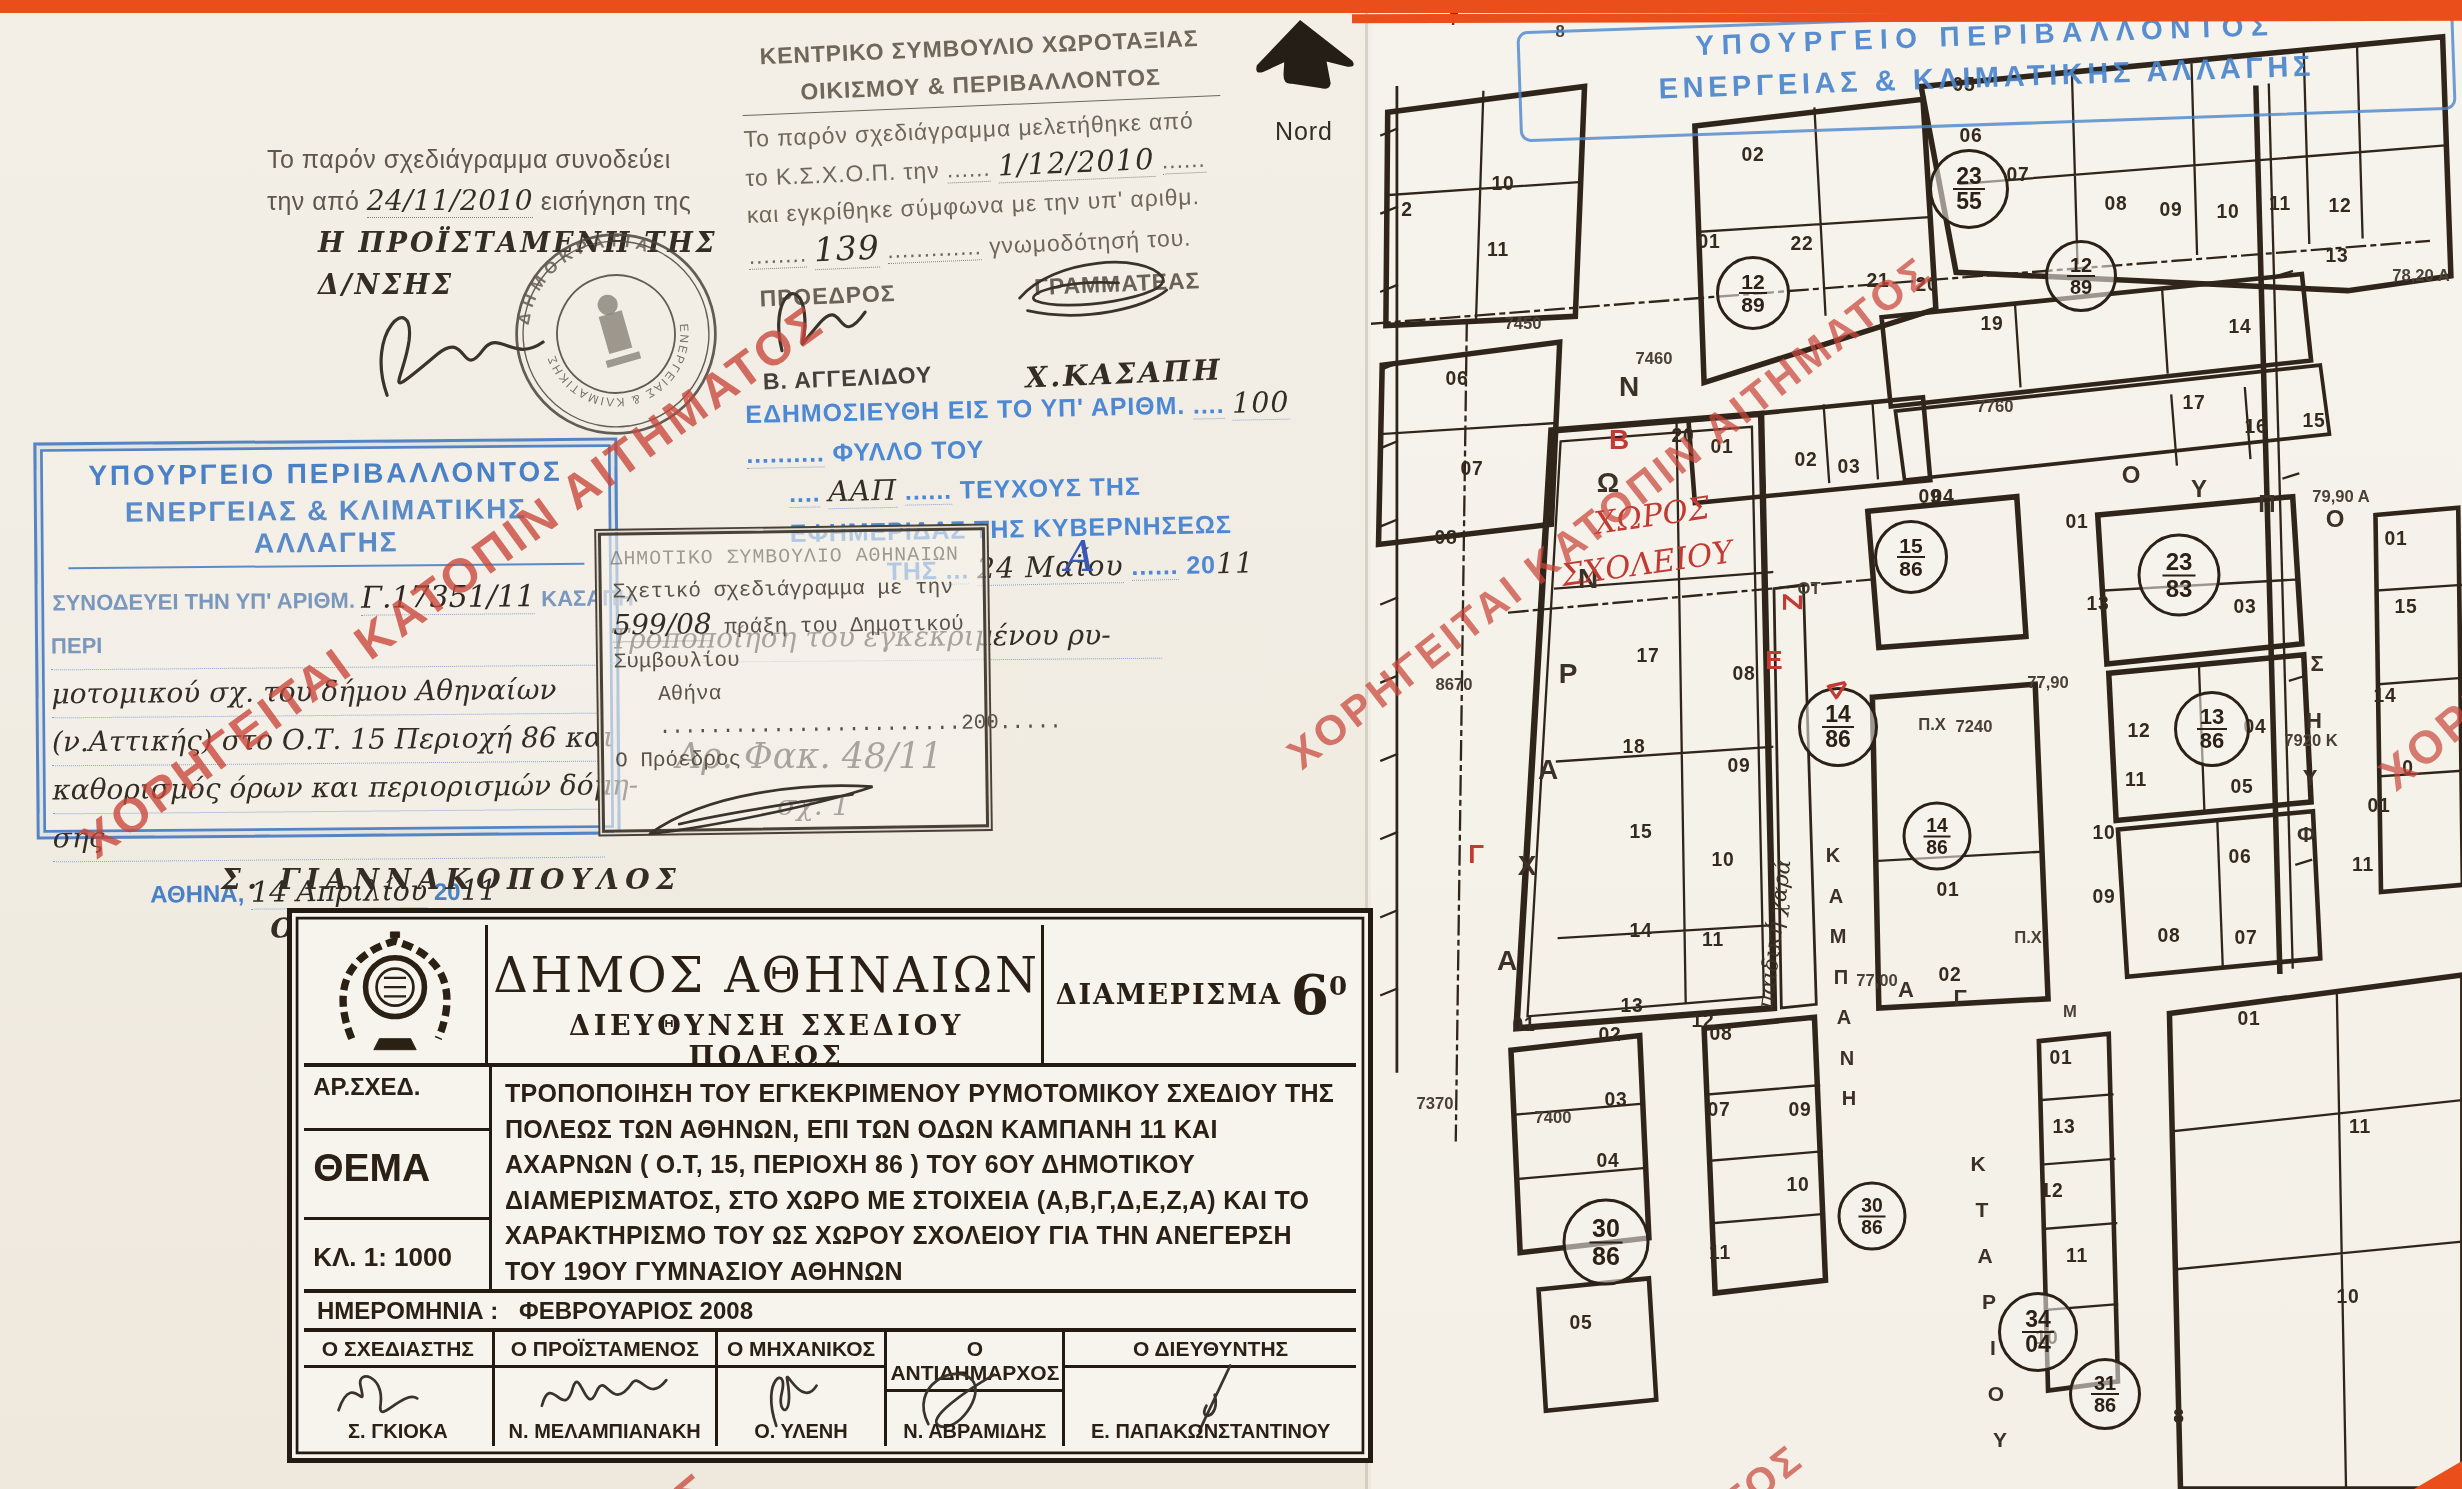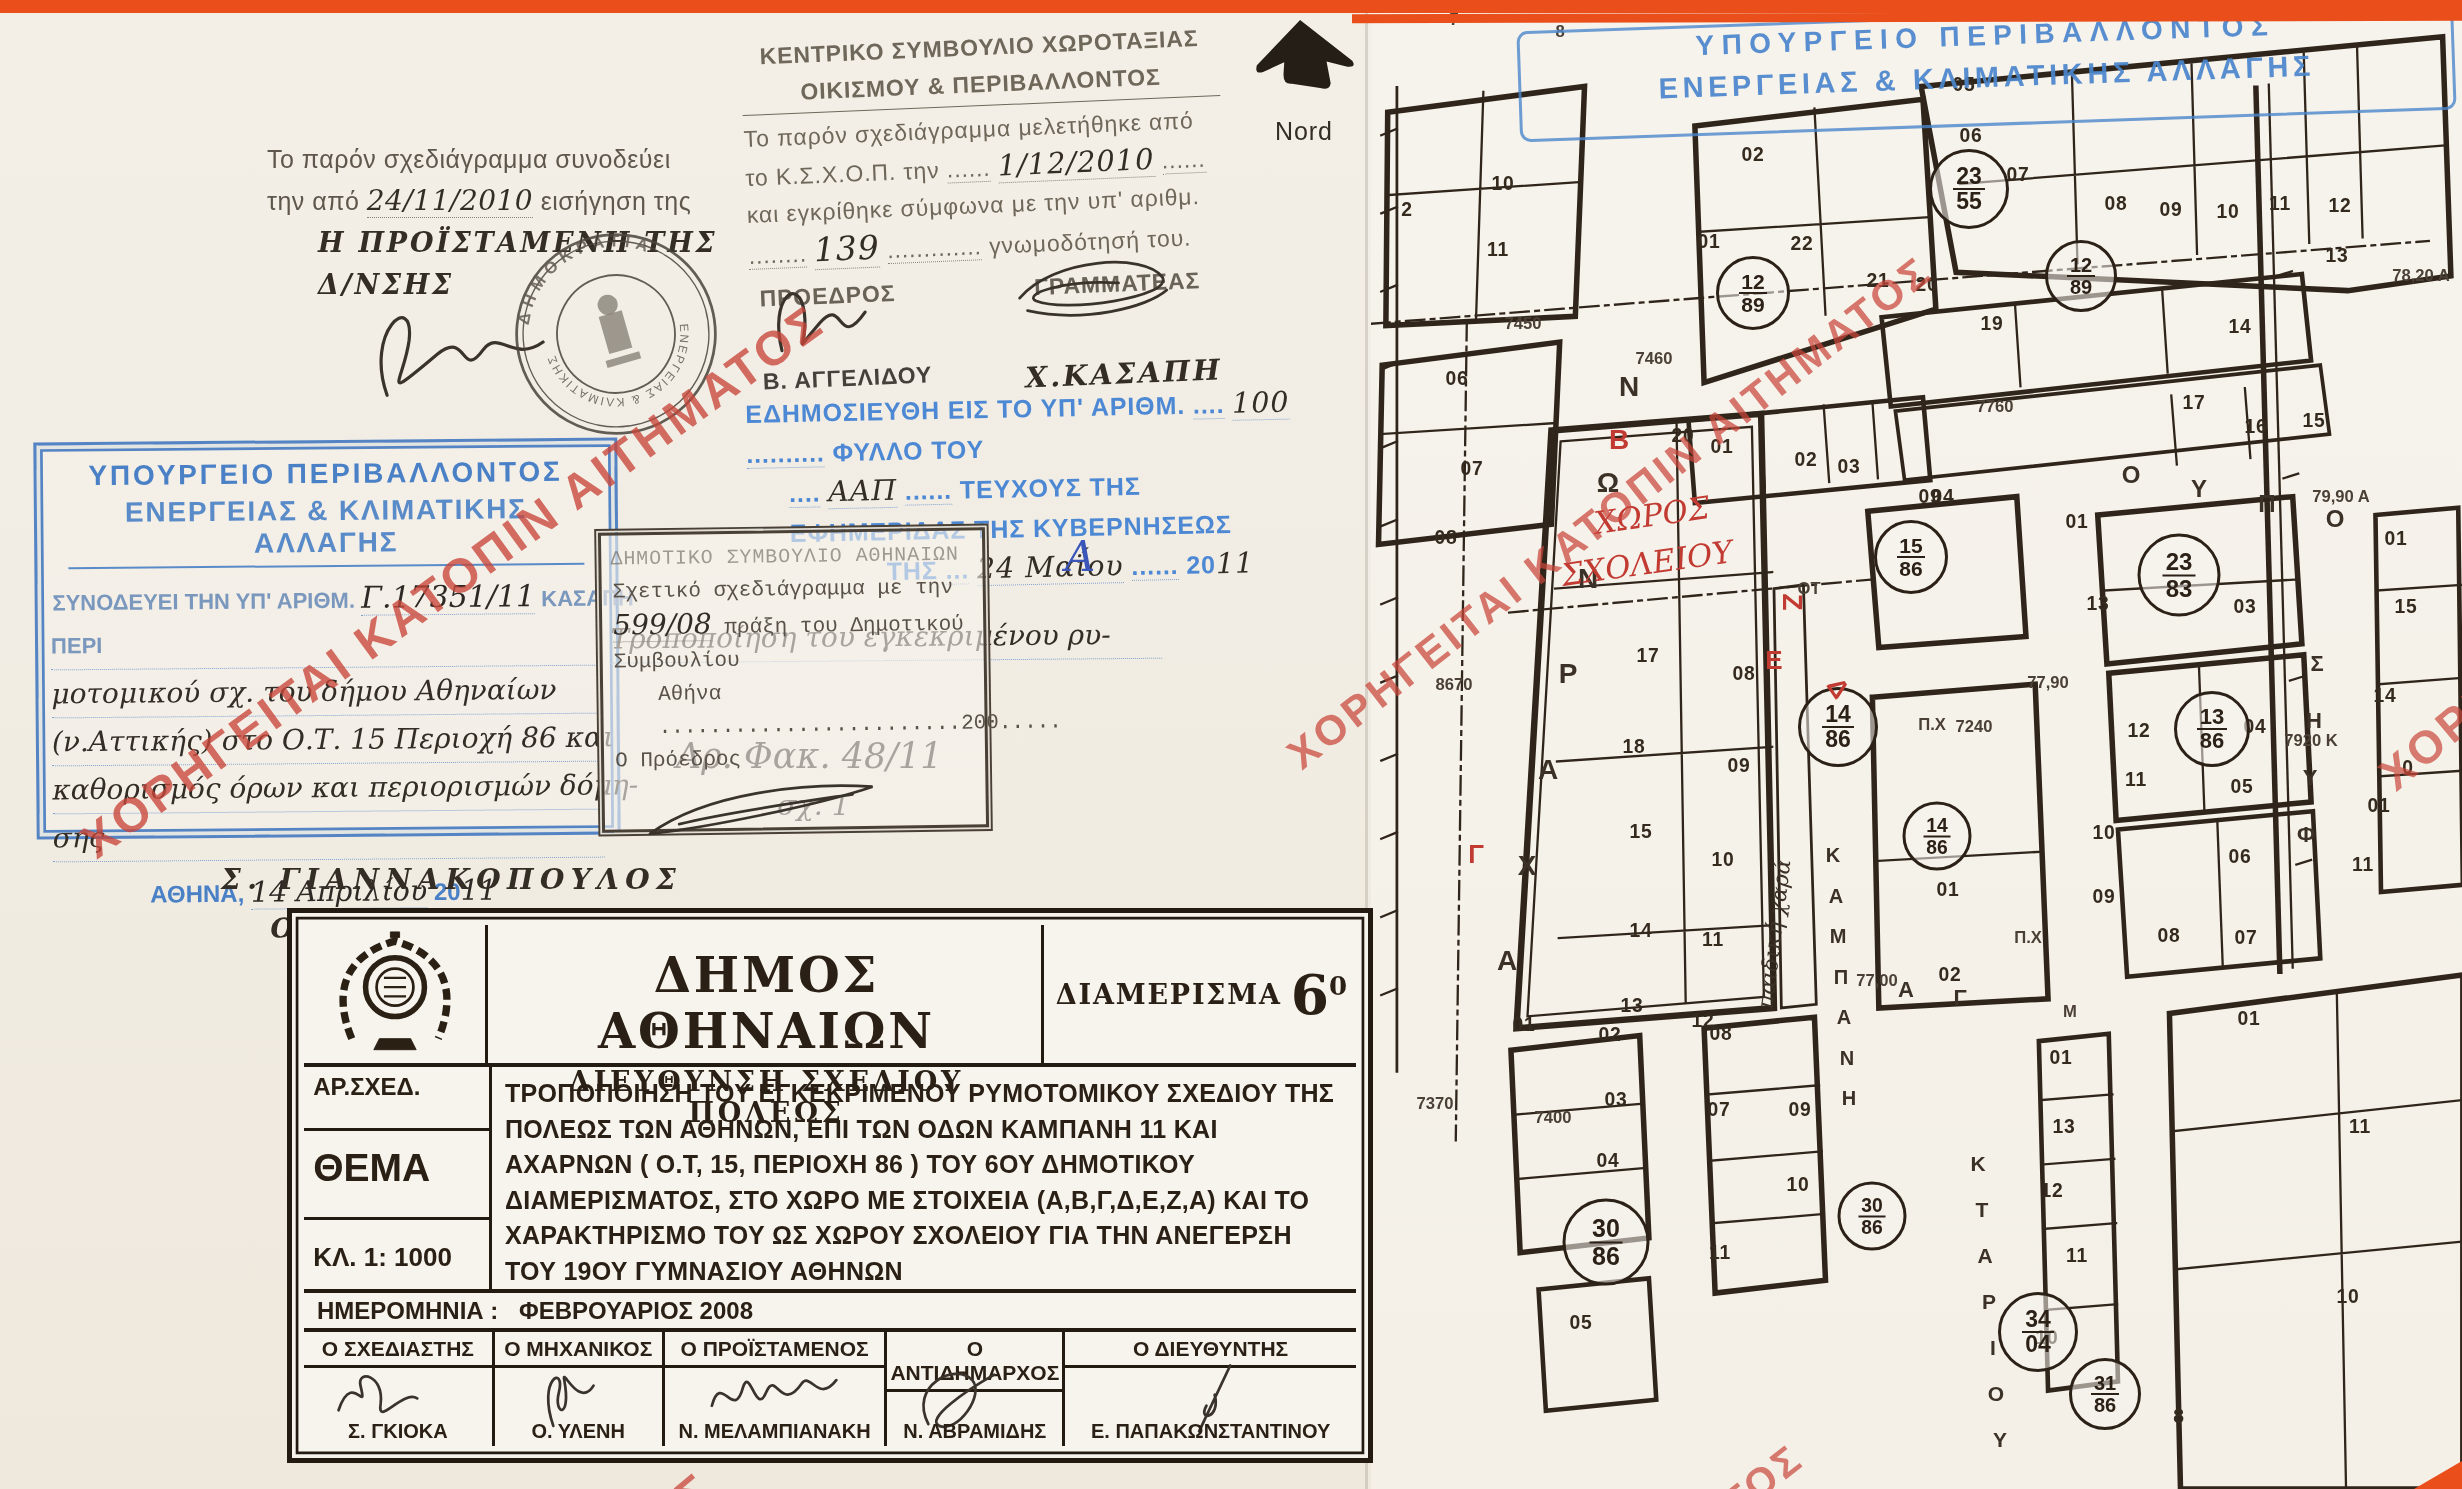--- a/index.html
+++ b/index.html
@@ -72,21 +72,21 @@
   .nord{left:1244px;top:18.4px;width:120px;text-align:center;z-index:5}
   .nord .nlabel{font-size:25px;color:#332d26;letter-spacing:0.9px;margin-top:17px}
 
   
   .tb{left:287px;top:908px;width:1076px;height:545px;border:5.5px solid #231b12;
       box-shadow:inset 0 0 0 3.7px #f6f3ec,inset 0 0 0 6.4px #231b12;background:#f7f4ed;z-index:5}
   .tb *{box-sizing:border-box}
   .tb .cell{position:absolute;border-color:#231b12 !important}
   .tb-emblem{left:12px;top:12px;width:184px;height:138px;border-right:3.7px solid;display:flex;align-items:center;justify-content:center}
   .tb-org{left:200px;top:12px;width:552px;height:138px;border-right:3.7px solid;text-align:center}
-  .tb-org .org{font-family:"DejaVu Serif",serif;font-weight:bold;font-size:48px;letter-spacing:2.8px;color:#2b2015;margin-top:22px}
+  .tb-org .org{font-family:"DejaVu Serif",serif;font-weight:normal;font-size:48px;letter-spacing:2.8px;color:#2b2015;margin-top:22px}
   .tb-org .dept{font-family:"DejaVu Serif",serif;font-weight:bold;font-size:27px;letter-spacing:3.7px;color:#2b2015;margin-top:7.4px}
   .tb-district{left:755px;top:12px;width:309px;height:138px;display:flex;align-items:center;justify-content:center;gap:9.2px}
   .tb-district .dl{font-family:"DejaVu Serif",serif;font-weight:bold;font-size:27px;letter-spacing:1.8px;color:#2b2015}
   .tb-district .dv{font-family:"DejaVu Serif",serif;font-weight:bold;font-size:55px;color:#2b2015;line-height:1}
   .tb-district sup{font-size:26px}
   .tb-mid{left:12px;top:150px;width:1052px;height:226px;border-top:4.6px solid}
   .tb-lcol{position:absolute;left:0;top:0;width:188px;height:226px;border-right:3.7px solid #231b12}
   .tb-lcol .lc{position:absolute;left:0;width:188px;padding:5.5px 9.2px;font-weight:bold;color:#2b2015}
   .lc1{top:0;height:64px;border-bottom:3.7px solid #231b12;font-size:24px}
   .lc2{top:52px;height:101px;border-bottom:3.7px solid #231b12;font-size:39px;display:flex;align-items:center}
@@ -577,33 +577,33 @@
       <span>ΦΕΒΡΟΥΑΡΙΟΣ 2008</span>
     </div>
     <div class="cell tb-sigs">
         <div class="sigcol" style="width: 191px;">
           <span class="role">Ο ΣΧΕΔΙΑΣΤΗΣ</span>
           <svg width="138" height="75" viewBox="0 0 150 82">
             <path d="M10,55 C25,10 42,62 34,28 C30,10 60,16 56,48 C52,74 80,32 96,42" stroke="#3a332b" stroke-width="3" fill="none" stroke-linecap="round"></path>
           </svg>
           <span class="nm">Σ. ΓΚΙΟΚΑ</span>
         </div>
+        <div class="sigcol" style="width: 223px;">
+          <span class="role">Ο ΠΡΟΪΣΤΑΜΕΝΟΣ</span>
+          <svg width="138" height="75" viewBox="0 0 150 82">
+            <path d="M6,50 C16,12 30,68 40,30 C48,6 54,64 66,34 C76,12 82,58 104,26 C114,12 122,48 142,22" stroke="#3a332b" stroke-width="3" fill="none" stroke-linecap="round"></path>
+          </svg>
+          <span class="nm">Ν. ΜΕΛΑΜΠΙΑΝΑΚΗ</span>
+        </div>
         <div class="sigcol" style="width: 170px;">
           <span class="role">Ο ΜΗΧΑΝΙΚΟΣ</span>
           <svg width="138" height="75" viewBox="0 0 150 82">
             <path d="M48,72 C30,20 62,4 54,36 C48,60 68,66 60,22 C57,6 76,54 92,28" stroke="#3a332b" stroke-width="3" fill="none" stroke-linecap="round"></path>
           </svg>
           <span class="nm">Ο. ΥΛΕΝΗ</span>
-        </div>
-        <div class="sigcol" style="width: 223px;">
-          <span class="role">Ο ΠΡΟΪΣΤΑΜΕΝΟΣ</span>
-          <svg width="138" height="75" viewBox="0 0 150 82">
-            <path d="M6,50 C16,12 30,68 40,30 C48,6 54,64 66,34 C76,12 82,58 104,26 C114,12 122,48 142,22" stroke="#3a332b" stroke-width="3" fill="none" stroke-linecap="round"></path>
-          </svg>
-          <span class="nm">Ν. ΜΕΛΑΜΠΙΑΝΑΚΗ</span>
         </div>
         <div class="sigcol" style="width: 178px;">
           <span class="role">Ο ΑΝΤΙΔΗΜΑΡΧΟΣ</span>
           <svg width="138" height="75" viewBox="0 0 150 82">
             <path d="M24,70 C2,28 54,2 72,22 C86,38 56,80 36,72 C20,65 64,34 96,16" stroke="#3a332b" stroke-width="3" fill="none" stroke-linecap="round"></path>
           </svg>
           <span class="nm">Ν. ΑΒΡΑΜΙΔΗΣ</span>
         </div>
         <div class="sigcol" style="width: 291px;">
           <span class="role">Ο ΔΙΕΥΘΥΝΤΗΣ</span>

